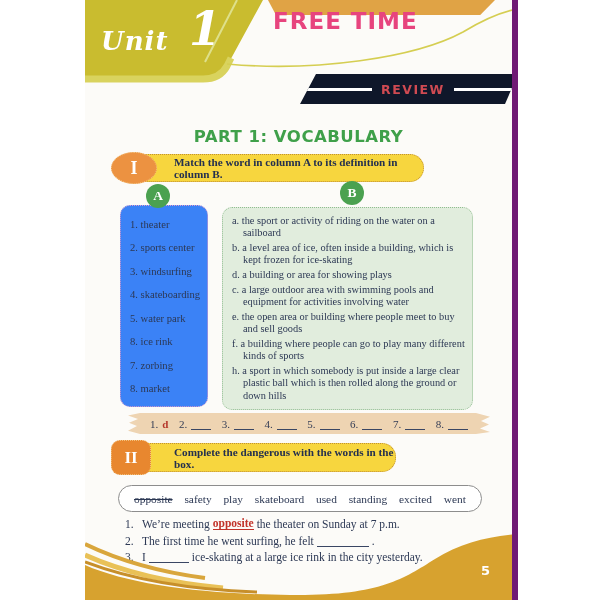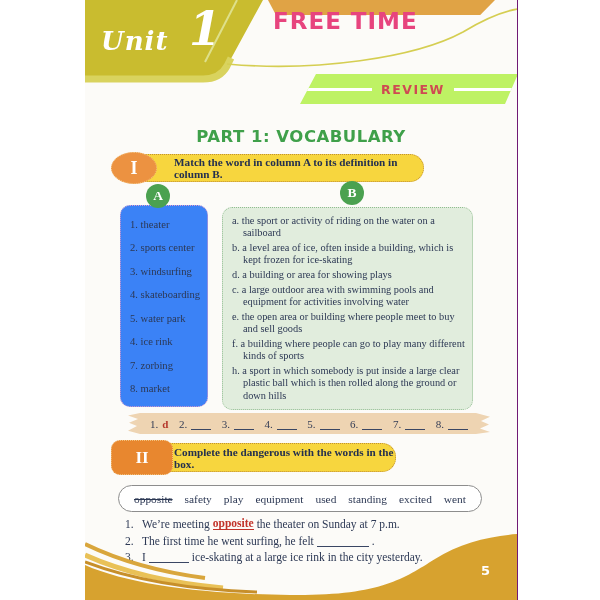--- a/index.html
+++ b/index.html
@@ -1,38 +1,38 @@
 <!DOCTYPE html>
 <html><head>
 <meta charset="utf-8">
 <style>
   * { margin:0; padding:0; box-sizing:border-box; }
   html,body { width:600px; height:600px; background:#ffffff; overflow:hidden;
               font-family:"Liberation Serif", serif; }
   .photo { position:relative; width:600px; height:600px; background:#ffffff; }
   .page  { position:absolute; left:85px; top:0; width:433px; height:600px;
-           background:#fcfbf8; border-right:1px solid #701a75; overflow:hidden; }
+           background:#fcfbf8; border-right:6px solid #701a75; overflow:hidden; }
 
   
   .unit-tab-svg { position:absolute; left:0; top:0; }
   .unit-word { position:absolute; left:16px; top:26px; color:#fff;
                font-family:"DejaVu Serif", serif; font-style:italic; font-weight:bold;
                font-size:26px; letter-spacing:1px; }
   .unit-num  { position:absolute; left:104px; top:2px; color:#fff;
                font-family:"DejaVu Serif", serif; font-style:italic; font-weight:bold;
                font-size:46px; }
   .top-band { position:absolute; left:183px; top:0; width:227px; height:15px;
               background:#e0a345;
               clip-path:polygon(0 0, 100% 0, 93.5% 100%, 3.5% 100%); }
   .free-time { position:absolute; left:188px; top:8px; width:155px; text-align:left;
                font-family:"DejaVu Sans", sans-serif; font-weight:800; font-size:23px;
                color:#e7447e; letter-spacing:1px; }
   .curve-svg { position:absolute; left:0; top:0; pointer-events:none; }
   .review-banner { position:absolute; left:215px; top:74px; width:218px; height:30px;
-                   background:#bef264;
+                   background:#0f172a;
                    clip-path:polygon(16px 0, 100% 0, calc(100% - 13px) 100%, 0 100%);
                    display:flex; align-items:center; justify-content:center; gap:9px; }
   .review-line-l { width:70px; height:3px; background:#ffffff; }
   .review-line-r { width:62px; height:3px; background:#ffffff; }
   .review-text { font-family:"DejaVu Sans", sans-serif; font-weight:800; font-size:12.5px;
                  color:#cf4a52; letter-spacing:1.5px; }
   .part-title { position:absolute; left:0; top:127px; width:100%; text-align:center;
                 font-family:"DejaVu Sans", sans-serif; font-weight:800; font-size:16.5px;
                 color:#3fa04a; letter-spacing:0.5px; }
 
@@ -41,21 +41,21 @@
                border-radius:14px; display:flex; align-items:center; }
   .ex1-banner { left:33px; top:154px; width:306px; height:28px; }
   .ex2-banner { left:33px; top:443px; width:278px; height:29px; }
   .ex-banner .instr { padding-left:55px; font-weight:bold; font-size:11.2px;
                       color:#24304f; }
   .badge { position:absolute; display:flex; align-items:center; justify-content:center;
            background:#ec9241; color:#ffffff; font-family:"Liberation Serif", serif;
            font-weight:bold; border:1.5px dotted #f3c27d; }
   .badge-i  { left:-8px; top:-3px; width:46px; height:32px; border-radius:50%;
               font-size:18px; }
-  .badge-ii { left:-8px; top:-4px; width:62px; height:35px; border-radius:9px;
+  .badge-ii { left:-8px; top:-4px; width:40px; height:35px; border-radius:9px;
               font-size:17px; background:#e8872f; }
 
   
   .col-circle { position:absolute; width:24px; height:24px; border-radius:50%;
                 background:#4ba150; color:#fff; display:flex; align-items:center;
                 justify-content:center; font-weight:bold; font-size:13.5px;
                 font-family:"Liberation Serif", serif; z-index:3; }
   .circle-a { left:61px; top:184px; }
   .circle-b { left:255px; top:181px; }
   .col-a { position:absolute; left:35px; top:205px; width:88px; height:202px;
@@ -140,21 +140,21 @@
 
     <div class="col-circle circle-a">A</div>
     <div class="col-circle circle-b">B</div>
 
     <div class="col-a">
       <div class="a-item">1. theater</div>
       <div class="a-item">2. sports center</div>
       <div class="a-item">3. windsurfing</div>
       <div class="a-item">4. skateboarding</div>
       <div class="a-item">5. water park</div>
-      <div class="a-item">4. ice rink</div>
+      <div class="a-item">8. ice rink</div>
       <div class="a-item">7. zorbing</div>
       <div class="a-item">8. market</div>
     </div>
 
     <div class="col-b">
       <div class="b-item">a. the sport or activity of riding on the water on a sailboard</div>
       <div class="b-item">b. a level area of ice, often inside a building, which is kept frozen for ice-skating</div>
       <div class="b-item">d. a building or area for showing plays</div>
       <div class="b-item">c. a large outdoor area with swimming pools and equipment for activities involving water</div>
       <div class="b-item">e. the open area or building where people meet to buy and sell goods</div>
@@ -199,21 +199,21 @@
 
     <div class="ex-banner ex2-banner">
       <div class="badge badge-ii">II</div>
       <div class="instr">Complete the dangerous with the words in the box.</div>
     </div>
 
     <div class="word-box">
       <span class="word word-struck">opposite</span>
       <span class="word">safety</span>
       <span class="word">play</span>
-      <span class="word">equipment</span>
+      <span class="word">skateboard</span>
       <span class="word">used</span>
       <span class="word">standing</span>
       <span class="word">excited</span>
       <span class="word">went</span>
     </div>
 
     <div class="sentences">
       <div class="sentence">
         <span class="s-num">1.</span>
         <span>We’re meeting</span>

